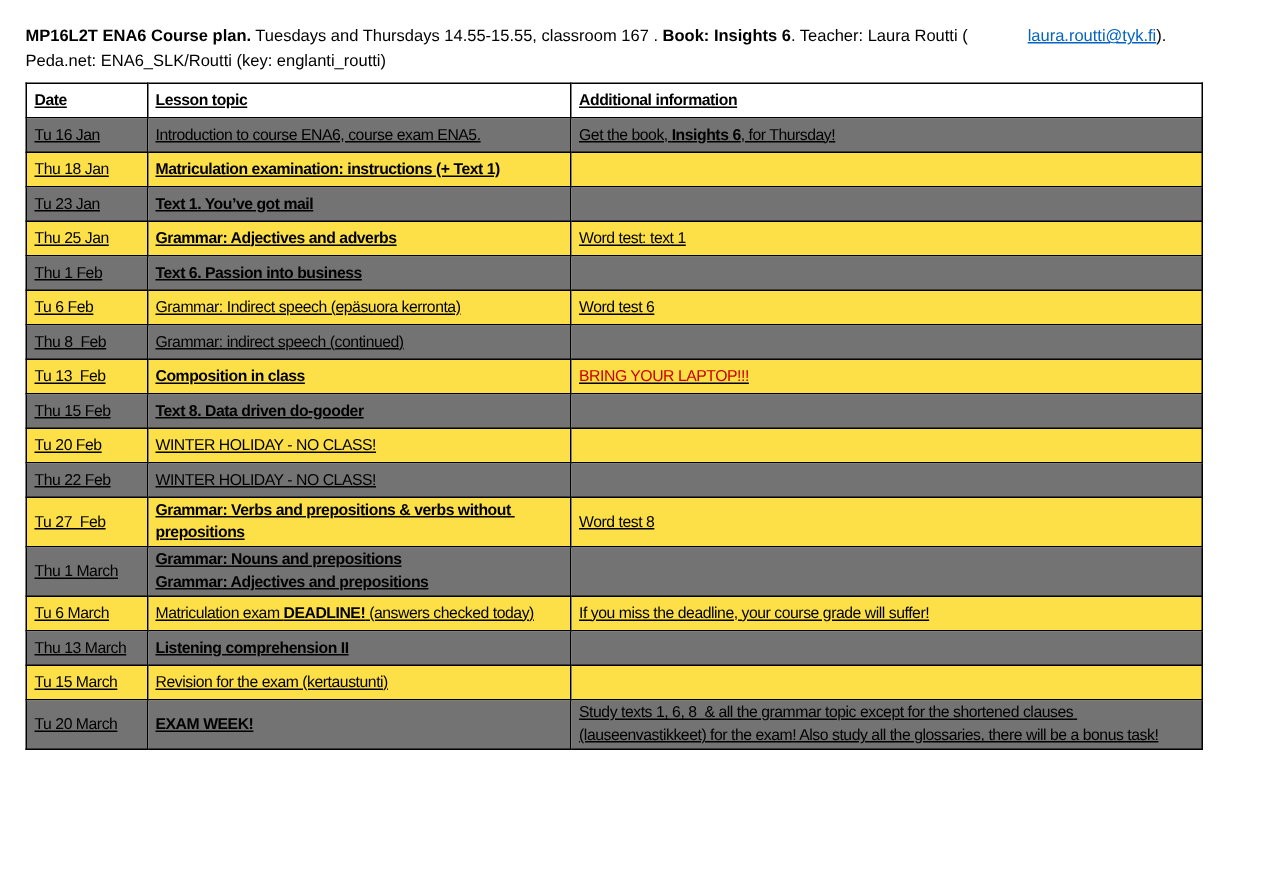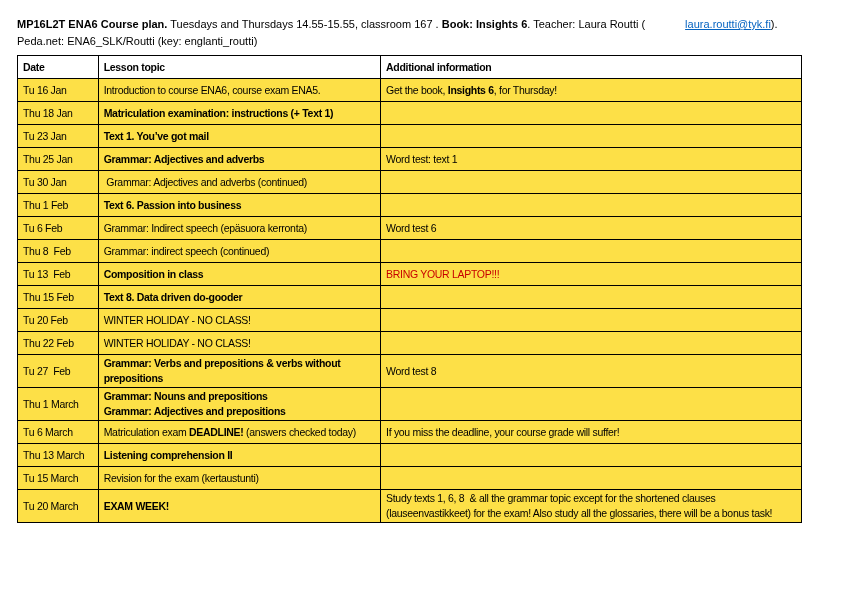--- a/index.html
+++ b/index.html
@@ -30,39 +30,40 @@
     cursor: pointer;
     padding-left: 40px;
   }
   table.plan {
     border-collapse: collapse;
     table-layout: fixed;
     width: 785px;
     margin-top: 5px;
     font-size: 10.5px;
     letter-spacing: -0.3px;
+    text-decoration: underline;
   }
   table.plan th, table.plan td {
     border: 1px solid #000000;
     padding: 1px 4px 1px 5px;
     vertical-align: middle;
     text-align: left;
     white-space: pre-wrap;
     line-height: 15px;
     height: 20px;
     overflow: hidden;
   }
   table.plan th {
     font-weight: bold;
     background: #ffffff;
   }
   .col-date  { width: 78px; }
   .col-topic { width: 273px; }
   .col-info  { width: 407px; }
-  tr.shaded td { background: #fde047; }
+  tr.shaded td { background: #737373; }
   tr.plain td  { background: #fde047; }
 </style>
 </head>
 <body>
 
 <div class="page">
 
   <p class="hline"><span class="b">MP16L2T ENA6 Course plan.</span><span> Tuesdays and Thursdays 14.55-15.55, classroom 167 . </span><span class="b">Book: Insights 6</span><span>. Teacher: Laura Routti (</span><a class="email-link" href="#">laura.routti@tyk.fi</a><span>).</span></p>
 
   <p class="hline">Peda.net: ENA6_SLK/Routti (key: englanti_routti)</p>
@@ -93,25 +94,20 @@
         </tr>
         <tr class="shaded">
           <td class="col-date"><span>Tu 23 Jan</span></td>
           <td class="col-topic"><span class="b">Text 1. You’ve got mail</span></td>
           <td class="col-info"></td>
         </tr>
         <tr class="plain">
           <td class="col-date"><span>Thu 25 Jan</span></td>
           <td class="col-topic"><span class="b">Grammar: Adjectives and adverbs</span></td>
           <td class="col-info"><span>Word test: text 1</span></td>
-        </tr>
-        <tr class="shaded">
-          <td class="col-date"><span>Tu 30 Jan</span></td>
-          <td class="col-topic"><span> Grammar: Adjectives and adverbs (continued)</span></td>
-          <td class="col-info"></td>
         </tr>
         <tr class="shaded">
           <td class="col-date"><span>Thu 1 Feb</span></td>
           <td class="col-topic"><span class="b">Text 6. Passion into business</span></td>
           <td class="col-info"></td>
         </tr>
         <tr class="plain">
           <td class="col-date"><span>Tu 6 Feb</span></td>
           <td class="col-topic"><span>Grammar: Indirect speech (epäsuora kerronta)</span></td>
           <td class="col-info"><span>Word test 6</span></td>

